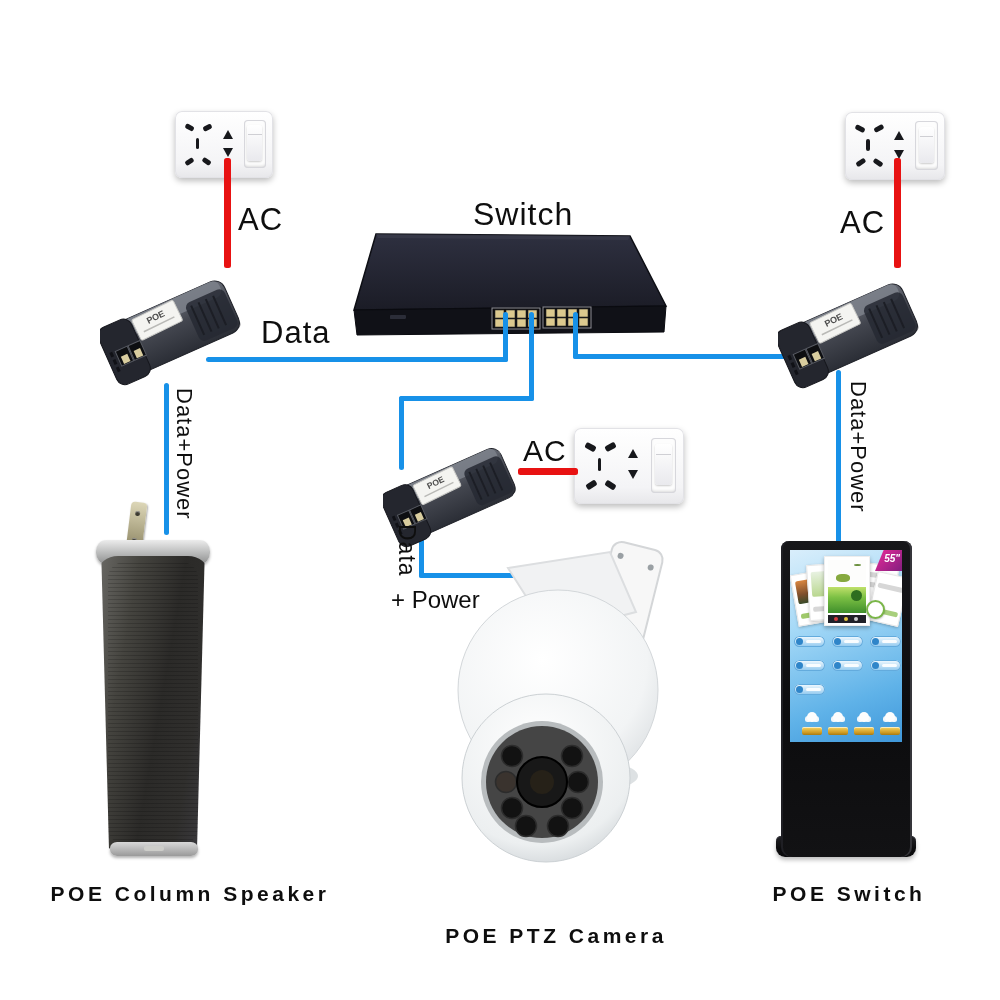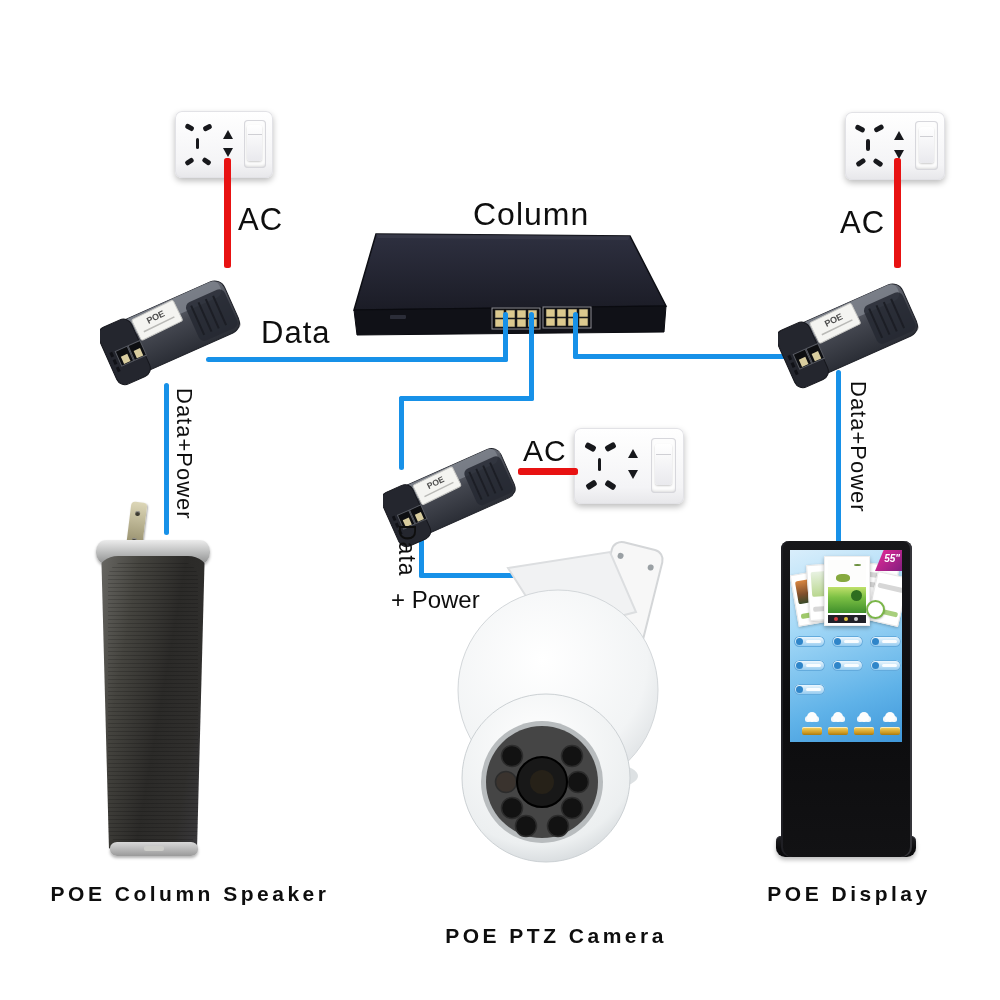--- a/index.html
+++ b/index.html
@@ -433,24 +433,24 @@
         <span class="fig"></span>
         <span class="base"></span>
       </div>
     <div class="award" style="left:90px;top:162px;">
         <span class="fig"></span>
         <span class="base"></span>
       </div>
   </div>
 </div>
 
-<div class="lbl big" style="left:473px;top:196px;font-size:32px;">Column</div>
+<div class="lbl big" style="left:473px;top:196px;font-size:32px;">Switch</div>
 <div class="lbl big" style="left:238px;top:202px;">AC</div>
 <div class="lbl big" style="left:840px;top:205px;">AC</div>
 <div class="lbl big" style="left:523px;top:434px;font-size:30px;">AC</div>
 <div class="lbl big" style="left:261px;top:315px;">Data</div>
 <div class="lbl vert" style="left:171px;top:388px;">Data+Power</div>
 <div class="lbl vert" style="left:845px;top:381px;">Data+Power</div>
 <div class="lbl vert" style="left:393px;top:524px;font-size:23px;">Data</div>
 <div class="lbl" style="left:391px;top:586px;font-size:24px;">+ Power</div>
 <div class="lbl devname" style="left:190px;top:882px;">POE Column Speaker</div>
 <div class="lbl devname" style="left:556px;top:924px;">POE PTZ Camera</div>
-<div class="lbl devname" style="left:849px;top:882px;">POE Display</div>
+<div class="lbl devname" style="left:849px;top:882px;">POE Switch</div>
 
 </body></html>

